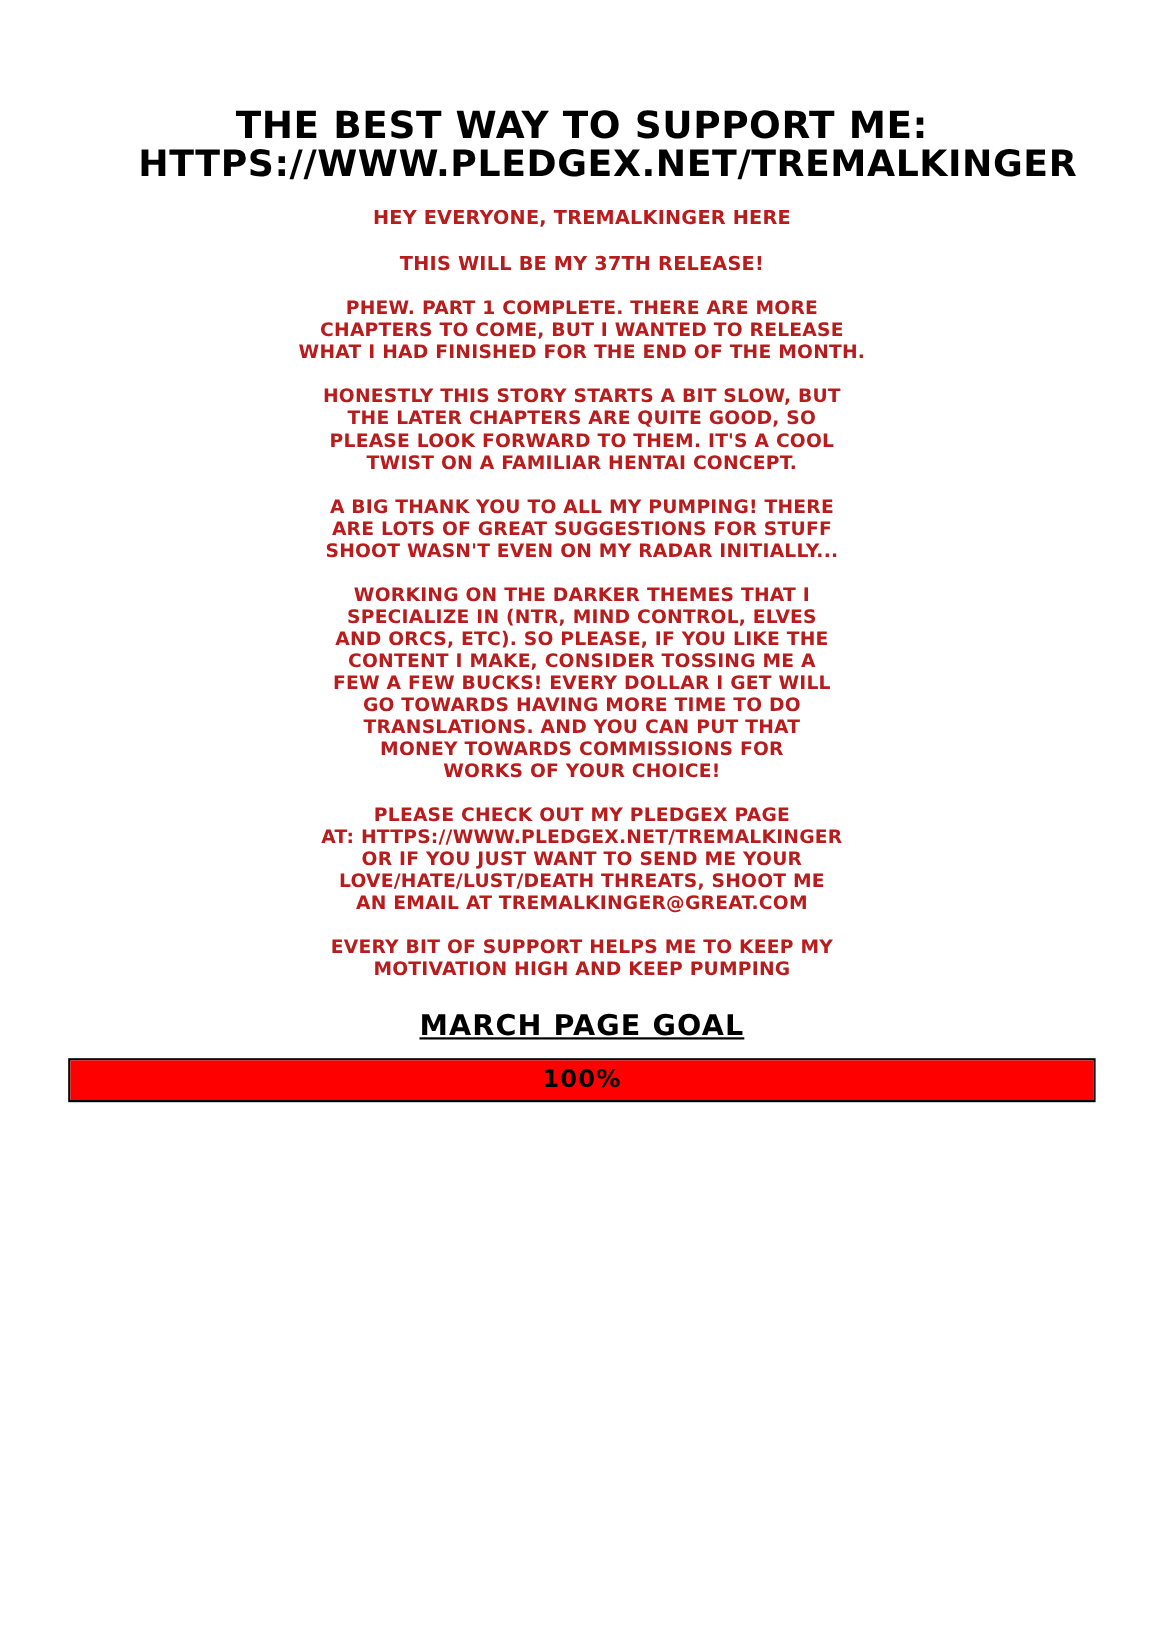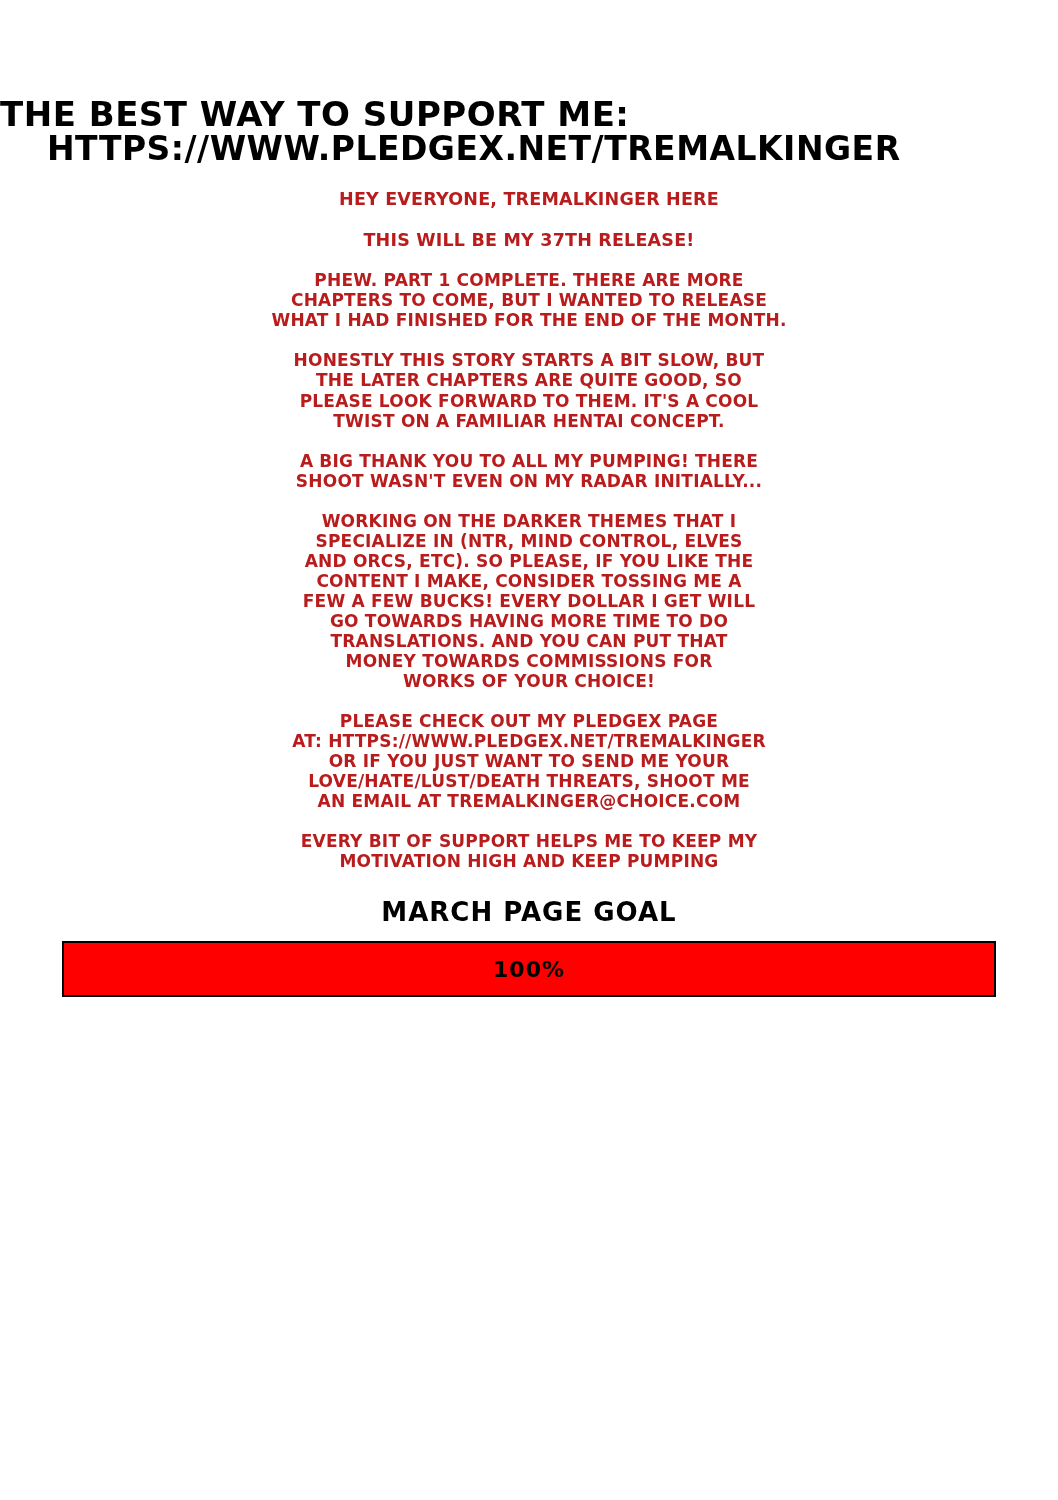--- a/index.html
+++ b/index.html
@@ -19,21 +19,21 @@
     inset: 0;
     background: #ffffff;
   }
   .content {
     position: absolute;
     left: 0;
     top: 0;
     width: 1058px;
   }
   .title-block {
-    text-align: left;
+    text-align: center;
     padding-top: 96px;
     line-height: 1.06;
   }
   .title-line {
     font-family: "DejaVu Sans", sans-serif;
     font-weight: bold;
     font-size: 34px;
     letter-spacing: 0.5px;
     color: #000000;
     white-space: nowrap;
@@ -65,26 +65,27 @@
   }
   .goal-title {
     text-align: center;
     font-family: "DejaVu Sans", sans-serif;
     font-weight: bold;
     font-size: 26px;
     color: #000000;
     margin-top: 26px;
     margin-bottom: 14px;
     letter-spacing: 1px;
+    text-decoration: underline;
   }
   .progress-outer {
     position: relative;
     margin: 0 auto;
     width: 934px;
-    height: 56px;
+    height: 40px;
     border: 2px solid #000000;
     background: #ffffff;
     box-sizing: border-box;
   }
   .progress-fill {
     position: absolute;
     left: 0;
     top: 0;
     bottom: 0;
     background: #ff0000;
@@ -131,41 +132,42 @@
 
       <div class="para">
         <span class="ln">HONESTLY THIS STORY STARTS A BIT SLOW, BUT</span>
         <span class="ln">THE LATER CHAPTERS ARE QUITE GOOD, SO</span>
         <span class="ln">PLEASE LOOK FORWARD TO THEM. IT'S A COOL</span>
         <span class="ln">TWIST ON A FAMILIAR HENTAI CONCEPT.</span>
       </div>
 
       <div class="para">
         <span class="ln">A BIG THANK YOU TO ALL MY PUMPING! THERE</span>
+        <span class="ln">ARE LOTS OF GREAT SUGGESTIONS FOR STUFF</span>
         <span class="ln">SHOOT WASN'T EVEN ON MY RADAR INITIALLY...</span>
       </div>
 
       <div class="para">
         <span class="ln">WORKING ON THE DARKER THEMES THAT I</span>
         <span class="ln">SPECIALIZE IN (NTR, MIND CONTROL, ELVES</span>
         <span class="ln">AND ORCS, ETC). SO PLEASE, IF YOU LIKE THE</span>
         <span class="ln">CONTENT I MAKE, CONSIDER TOSSING ME A</span>
         <span class="ln">FEW A FEW BUCKS! EVERY DOLLAR I GET WILL</span>
         <span class="ln">GO TOWARDS HAVING MORE TIME TO DO</span>
         <span class="ln">TRANSLATIONS. AND YOU CAN PUT THAT</span>
         <span class="ln">MONEY TOWARDS COMMISSIONS FOR</span>
         <span class="ln">WORKS OF YOUR CHOICE!</span>
       </div>
 
       <div class="para">
         <span class="ln">PLEASE CHECK OUT MY PLEDGEX PAGE</span>
         <span class="ln">AT: HTTPS://WWW.PLEDGEX.NET/TREMALKINGER</span>
         <span class="ln">OR IF YOU JUST WANT TO SEND ME YOUR</span>
         <span class="ln">LOVE/HATE/LUST/DEATH THREATS, SHOOT ME</span>
-        <span class="ln">AN EMAIL AT TREMALKINGER@CHOICE.COM</span>
+        <span class="ln">AN EMAIL AT TREMALKINGER@GREAT.COM</span>
       </div>
 
       <div class="para">
         <span class="ln">EVERY BIT OF SUPPORT HELPS ME TO KEEP MY</span>
         <span class="ln">MOTIVATION HIGH AND KEEP PUMPING</span>
       </div>
 
     </div>
 
     <div class="goal-title">MARCH PAGE GOAL</div>

